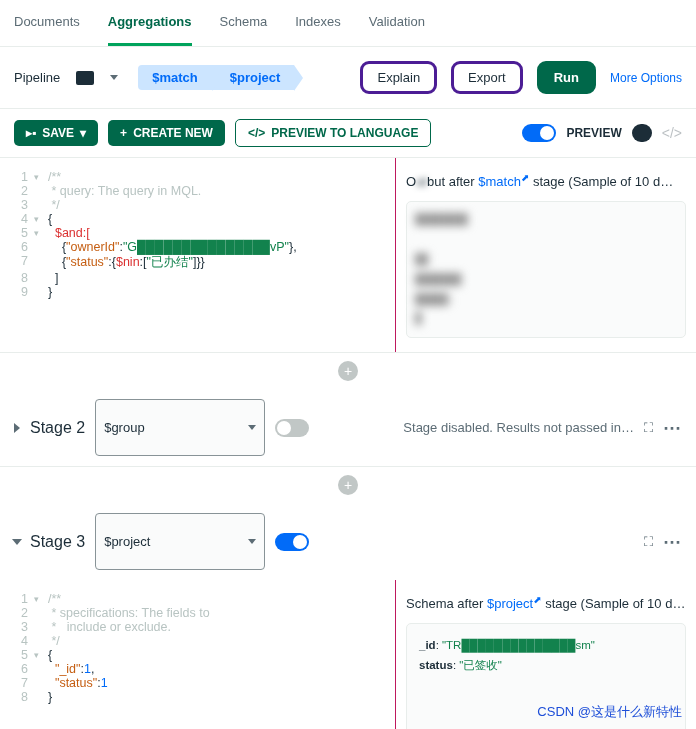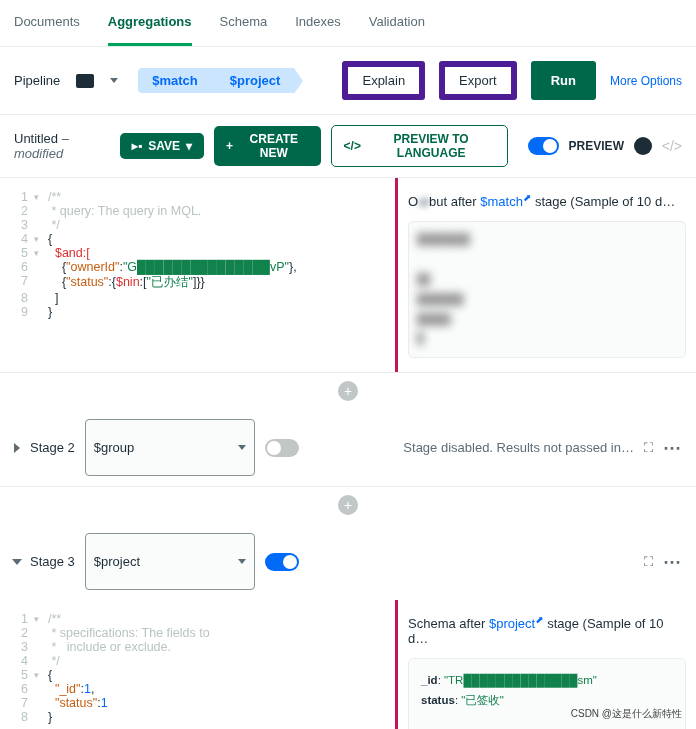--- a/index.html
+++ b/index.html
@@ -10,21 +10,21 @@
 .tbar{display:flex;align-items:center;padding:14px 14px;gap:14px;border-bottom:1px solid #e8edeb}
 .pipelabel{font-weight:500;color:#1c2d38}
 .folder{width:18px;height:14px;background:#1c2d38;border-radius:2px;position:relative;margin-left:2px}
 .caret{width:0;height:0;border-left:4px solid transparent;border-right:4px solid transparent;border-top:5px solid #5c6c75;margin-left:2px}
 .stagechips{display:flex;gap:0;margin-left:6px}
 .chip{background:#cce5ff;color:#016bf8;padding:5px 14px;font-weight:600;font-size:13px;position:relative}
 .chip:first-child{border-radius:4px 0 0 4px}
 .chip::after{content:"";position:absolute;right:-9px;top:0;width:0;height:0;border-top:13px solid transparent;border-bottom:13px solid transparent;border-left:9px solid #cce5ff;z-index:1}
 .chip+.chip{padding-left:18px}
 .sp{flex:1}
-.btn{border:6px solid #4c1d95;background:#fff;color:#1c2d38;padding:6px 14px;border-radius:3px;font-weight:500;font-size:13px;cursor:pointer}
+.btn{border:3px solid #4c1d95;background:#fff;color:#1c2d38;padding:6px 14px;border-radius:9px;font-weight:500;font-size:13px;cursor:pointer}
 .btn.run{background:#00684a;color:#fff;border-color:#00684a;font-weight:600}
 .link{color:#016bf8;cursor:pointer;font-size:12px}
 .bar2{display:flex;align-items:center;padding:10px 14px;gap:10px;border-bottom:1px solid #e8edeb}
 .fname{color:#1c2d38;font-style:normal}
 .fname i{font-style:italic;color:#5c6c75}
 .gbtn{background:#00684a;color:#fff;border:none;padding:6px 12px;border-radius:5px;font-weight:600;font-size:12px;display:flex;align-items:center;gap:6px;cursor:pointer}
 .obtn{border:1px solid #00684a;color:#00684a;background:#fff;padding:6px 12px;border-radius:5px;font-weight:600;font-size:12px;display:flex;align-items:center;gap:6px;cursor:pointer}
 .toggle{width:34px;height:18px;background:#016bf8;border-radius:9px;position:relative;cursor:pointer}
 .toggle::after{content:"";position:absolute;width:14px;height:14px;background:#fff;border-radius:50%;top:2px;right:2px}
 .toggle.off{background:#c1c7c6}
@@ -37,40 +37,40 @@
 .editor{flex:1;font-family:Menlo,Monaco,Consolas,monospace;font-size:12.5px;padding:12px 0;min-width:395px}
 .ln{display:flex}
 .lnum{width:34px;text-align:right;color:#b8c4c2;padding-right:6px;user-select:none}
 .fold{width:14px;color:#b8c4c2;font-size:9px;padding-top:2px}
 .code{white-space:pre}
 .cmt{color:#b8c4c2}
 .op{color:#db3030;font-weight:400}
 .key{color:#c55e12}
 .str{color:#12824d}
 .num{color:#016bf8}
-.output{flex:1;padding:14px 10px;background:#fff;border-left:3px solid #be185d;min-width:0;overflow:hidden}
+.output{flex:1;padding:14px 10px;background:#fff;border-left:1px solid #be185d;min-width:0;overflow:hidden}
 .outhdr{font-size:13px;color:#1c2d38}
 .outhdr .st{color:#016bf8;font-weight:500}
 .ext{color:#016bf8;font-size:10px;vertical-align:super}
 .docbox{margin-top:12px;padding:8px;background:#fafbfb;border:1px solid #e8edeb;border-radius:5px;min-height:130px;position:relative}
 .blur{filter:blur(4px);color:#999;font-family:monospace;font-size:11px;line-height:1.8}
 .addbtn{display:flex;justify-content:center;padding:8px 0}
 .pluscircle{width:20px;height:20px;border-radius:50%;background:#c1c7c6;color:#fff;display:flex;align-items:center;justify-content:center;font-size:14px;cursor:pointer}
 .stagehdr{display:flex;align-items:center;padding:10px 14px;gap:10px}
 .chev{width:0;height:0;border-top:5px solid transparent;border-bottom:5px solid transparent;border-left:6px solid #5c6c75;cursor:pointer}
 .chev.down{transform:rotate(90deg)}
-.stagelbl{font-size:13px;color:#1c2d38}
+.stagelbl{font-size:16px;color:#1c2d38}
 .dd{border:1px solid #889397;background:#fafbfb;border-radius:4px;padding:20px 8px;font-size:13px;min-width:170px;display:flex;align-items:center;justify-content:space-between;cursor:pointer}
 .disabled-msg{color:#5c6c75;font-size:13px}
 .dots{color:#5c6c75;font-size:18px;font-weight:bold;cursor:pointer;letter-spacing:1px}
 .expand{color:#5c6c75;font-size:13px;cursor:pointer}
 .docout{font-family:Menlo,Monaco,monospace;font-size:11.5px;line-height:1.7;padding:4px}
 .dk{font-weight:600;color:#1c2d38}
 .dv{color:#12824d}
-.wm{position:fixed;bottom:8px;right:14px;color:#404040;font-size:10px}
+.wm{position:fixed;bottom:8px;right:14px;color:#1d4ed8;font-size:13px}
 </style>
 </head>
 <body>
 
 <div class="tabs">
   <div class="tab">Documents</div>
   <div class="tab active">Aggregations</div>
   <div class="tab">Schema</div>
   <div class="tab">Indexes</div>
   <div class="tab">Validation</div>
@@ -85,21 +85,20 @@
     <div class="chip">$project</div>
   </div>
   <div class="sp"></div>
   <button class="btn">Explain</button>
   <button class="btn">Export</button>
   <button class="btn run">Run</button>
   <span class="link">More Options</span>
 </div>
 
 <div class="bar2">
-  <span class="fname"><span>Untitled</span> <i>– modified</i></span>
   <button class="gbtn">
       <span>▸▪</span>
       <span>SAVE</span>
       <span>▾</span>
     </button>
   <button class="gbtn">
       <span>+</span>
       <span>CREATE NEW</span>
     </button>
   <button class="obtn">

